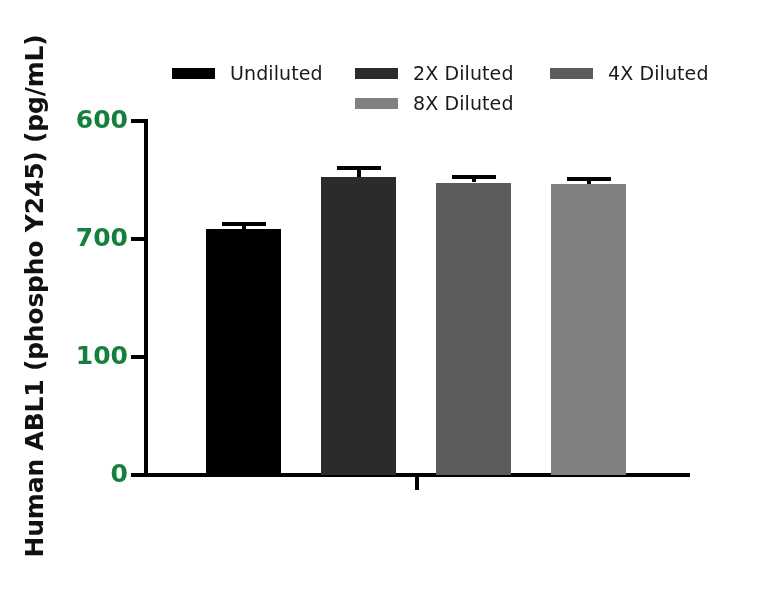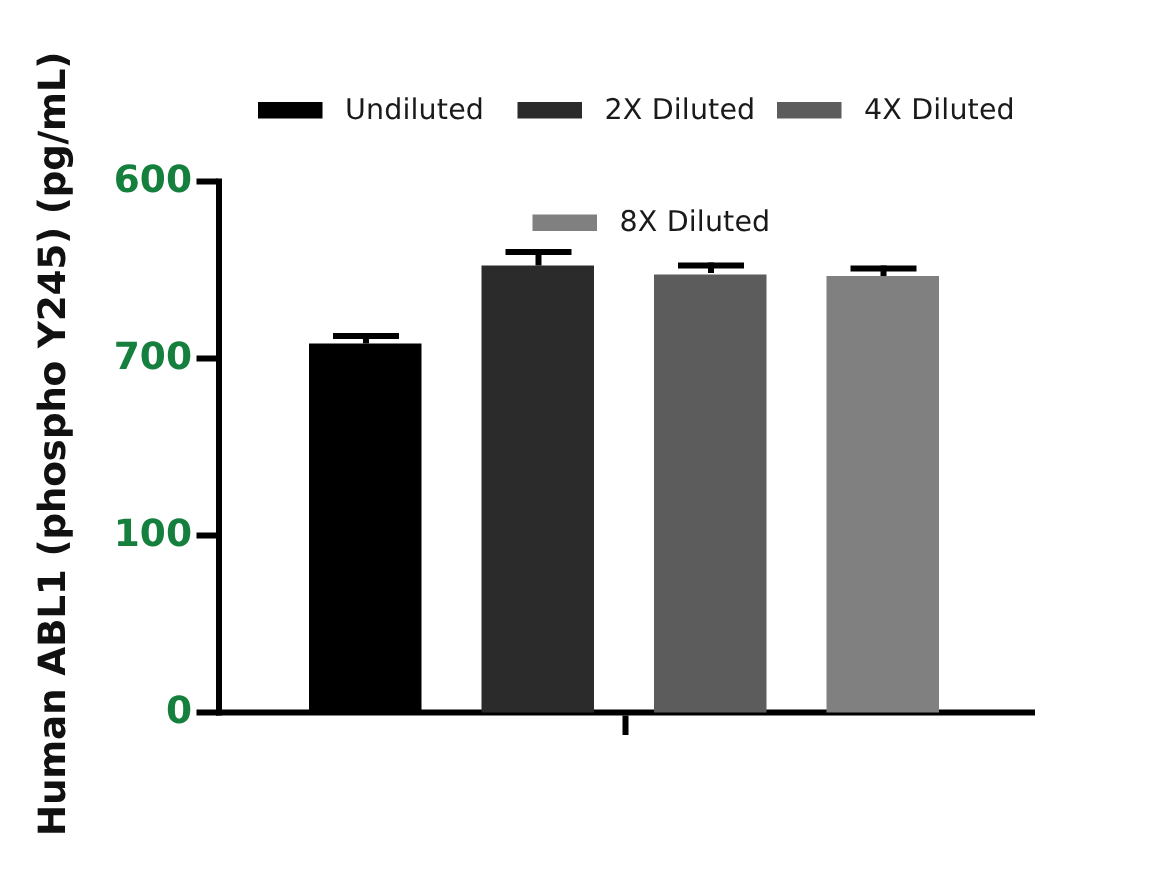--- a/index.html
+++ b/index.html
@@ -80,23 +80,23 @@
   }
   .legend-text {
     margin-left: 15px;
     font-size: 19px;
     color: #1a1a1a;
     white-space: nowrap;
     letter-spacing: 0.1px;
   }
 
   #legend-item-0 { left: 22px; }
-  #legend-item-1 { left: 195px; }
-  #legend-item-2 { left: 368px; }
-  #legend-item-3 { left: 205px; margin-top: 45px; }
+  #legend-item-1 { left: 205px; }
+  #legend-item-2 { left: 400px; }
+  #legend-item-3 { left: 205px; }
 
   
   #plot {
     position: absolute;
     left: 0;
     top: 0;
     width: 768px;
     height: 592px;
   }
 

